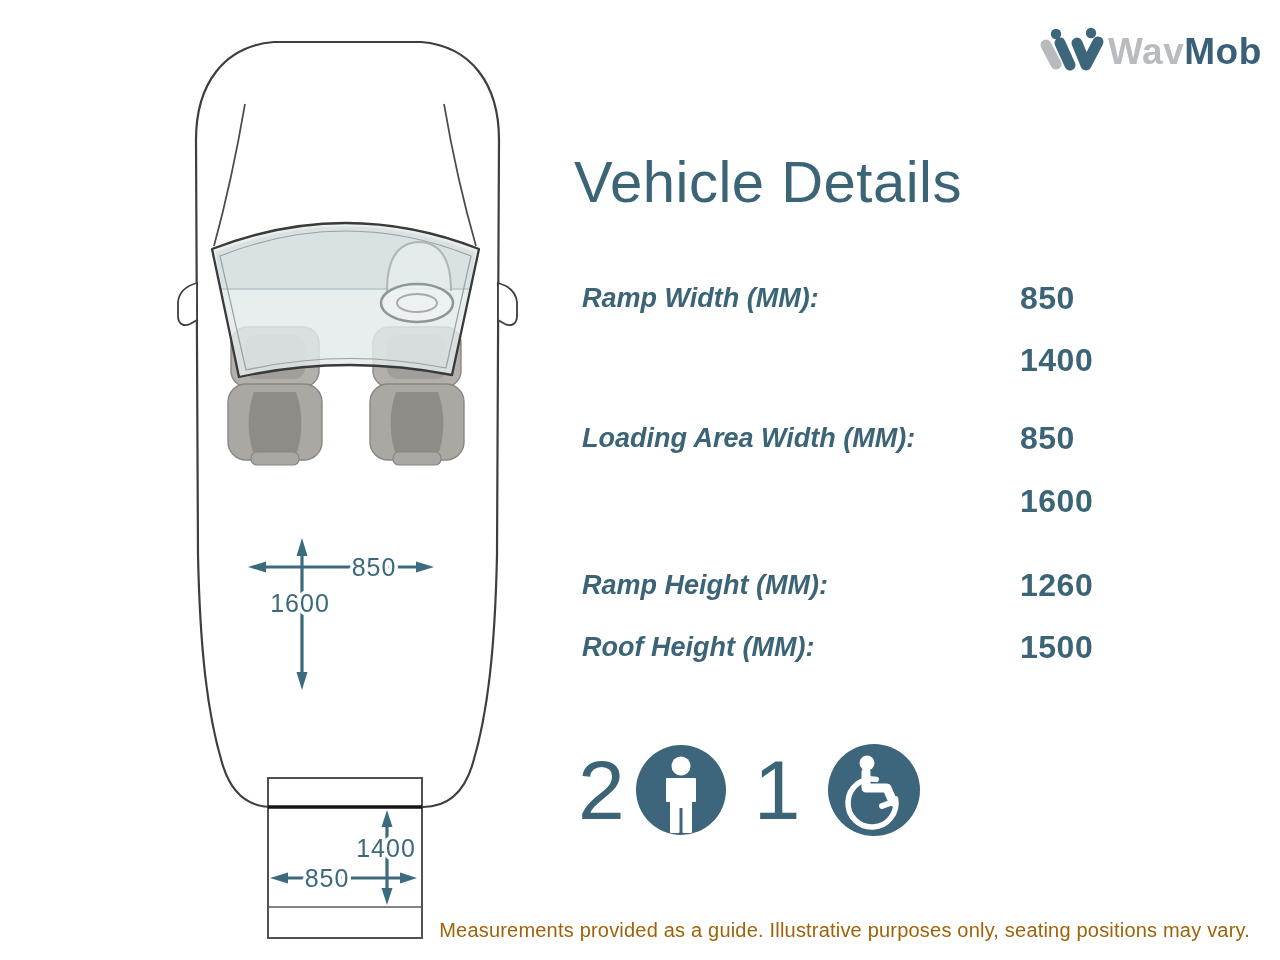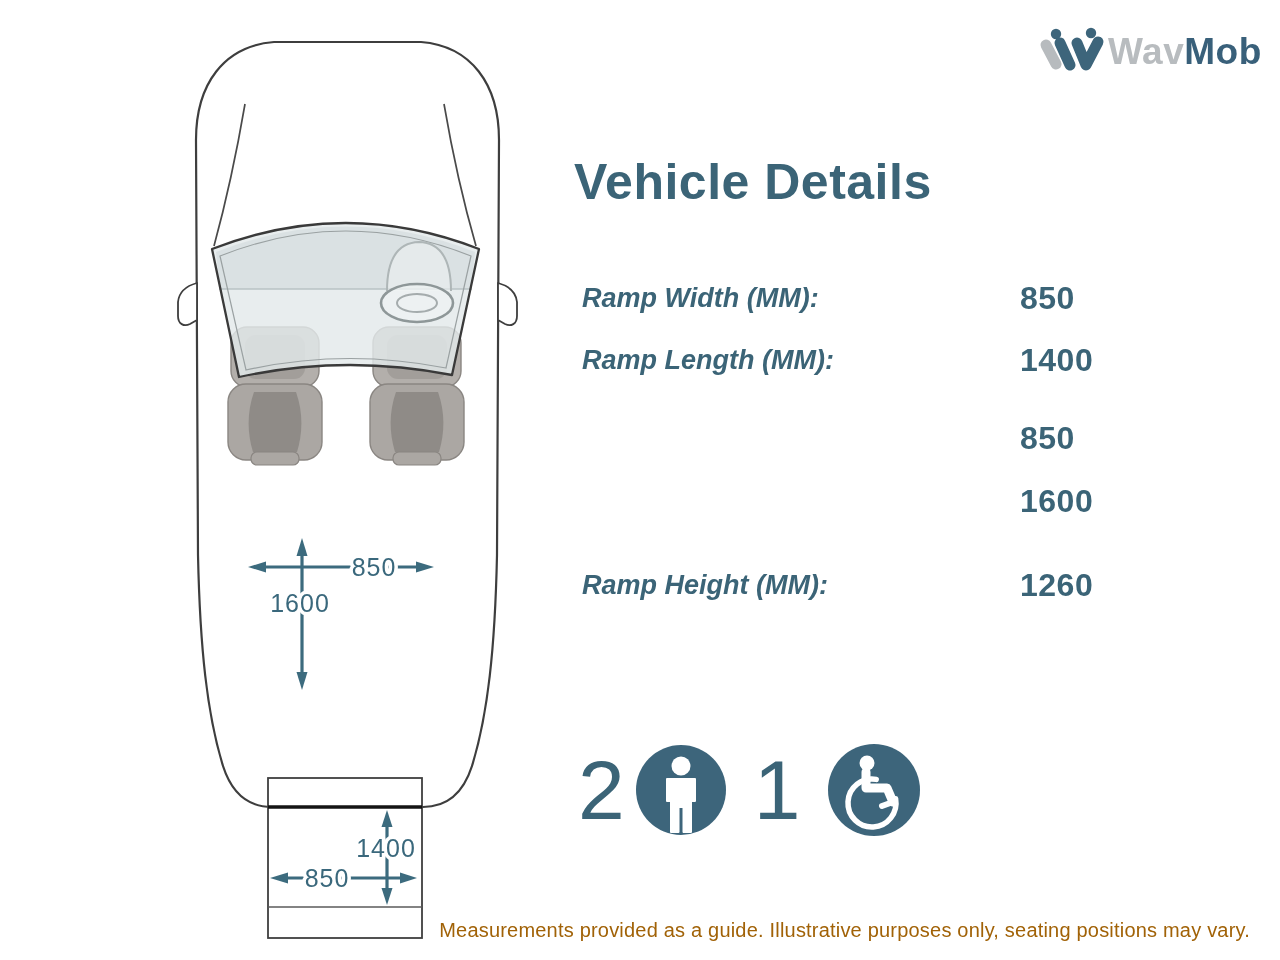--- a/index.html
+++ b/index.html
@@ -13,21 +13,21 @@
     fill:#3A687C;stroke:#ffffff;stroke-width:7px;paint-order:stroke;stroke-linejoin:round;
     text-anchor:middle;
   }
   .logo{position:absolute;left:1038px;top:14px;display:flex;align-items:flex-end;}
   .logo-mark{display:block;}
   .wordmark{position:absolute;left:70px;top:16px;font-size:37px;font-weight:bold;line-height:44px;white-space:nowrap;letter-spacing:0.5px;}
   .wordmark .w-gray{color:#B8BCBF;}
   .wordmark .w-teal{color:#39607A;}
   .page-title{
     position:absolute;left:574px;top:150px;margin:0;
-    font-size:50px;font-weight:bold;letter-spacing:0.5px;color:#3B6477;line-height:64px;
+    font-size:58px;font-weight:normal;letter-spacing:0.5px;color:#3B6477;line-height:64px;
   }
   .spec-row{position:absolute;left:0;width:1280px;height:36px;}
   .spec-label{position:absolute;left:582px;top:0;font-size:27px;font-weight:600;color:#3B6477;line-height:34px;white-space:nowrap;font-style:italic;}
   .spec-value{position:absolute;left:1020px;top:0;font-size:32px;font-weight:bold;color:#3B6477;line-height:34px;letter-spacing:0.5px;}
   .capacity{position:absolute;left:578px;top:740px;height:100px;display:flex;align-items:center;}
   .capacity-digit{font-size:84px;font-weight:500;color:#3B6477;line-height:100px;}
   .capacity svg{display:block;}
   .cap-gap-sm{width:10px;}
   .cap-gap-lg{width:27px;}
   .footer-note{
@@ -113,32 +113,36 @@
     <div class="wordmark"><span class="w-gray">Wav</span><span class="w-teal">Mob</span></div>
   </div>
 
   <h1 class="page-title">Vehicle Details</h1>
 
   <div class="spec-row" style="top:281px">
     <span class="spec-label">Ramp Width (MM):</span>
     <span class="spec-value">850</span>
   </div>
   <div class="spec-row" style="top:343px">
-    <span class="spec-label">Ramp Length (MM):</span>
     <span class="spec-value">1400</span>
   </div>
   <div class="spec-row" style="top:421px">
+    <span class="spec-label">Loading Area Width (MM):</span>
     <span class="spec-value">850</span>
   </div>
   <div class="spec-row" style="top:484px">
     <span class="spec-value">1600</span>
   </div>
   <div class="spec-row" style="top:568px">
     <span class="spec-label">Ramp Height (MM):</span>
     <span class="spec-value">1260</span>
+  </div>
+  <div class="spec-row" style="top:630px">
+    <span class="spec-label">Roof Height (MM):</span>
+    <span class="spec-value">1500</span>
   </div>
 
   <div class="capacity">
     <span class="capacity-digit">2</span>
     <span class="cap-gap-sm"></span>
     <svg width="92" height="92" viewBox="-46 -46 92 92" xmlns="http://www.w3.org/2000/svg">
       <circle cx="0" cy="0" r="45" fill="#3D657B"></circle>
       <circle cx="0" cy="-24" r="9.5" fill="#ffffff"></circle>
       <path d="M -14,-11 L 14,-11 L 14,11 L 10,11 L 10,42 L 2.5,42 L 2.5,17 L -2.5,17 L -2.5,42 L -10,42 L -10,11 L -14,11 Z" fill="#ffffff" stroke="#ffffff" stroke-width="2" stroke-linejoin="round"></path>
     </svg>

